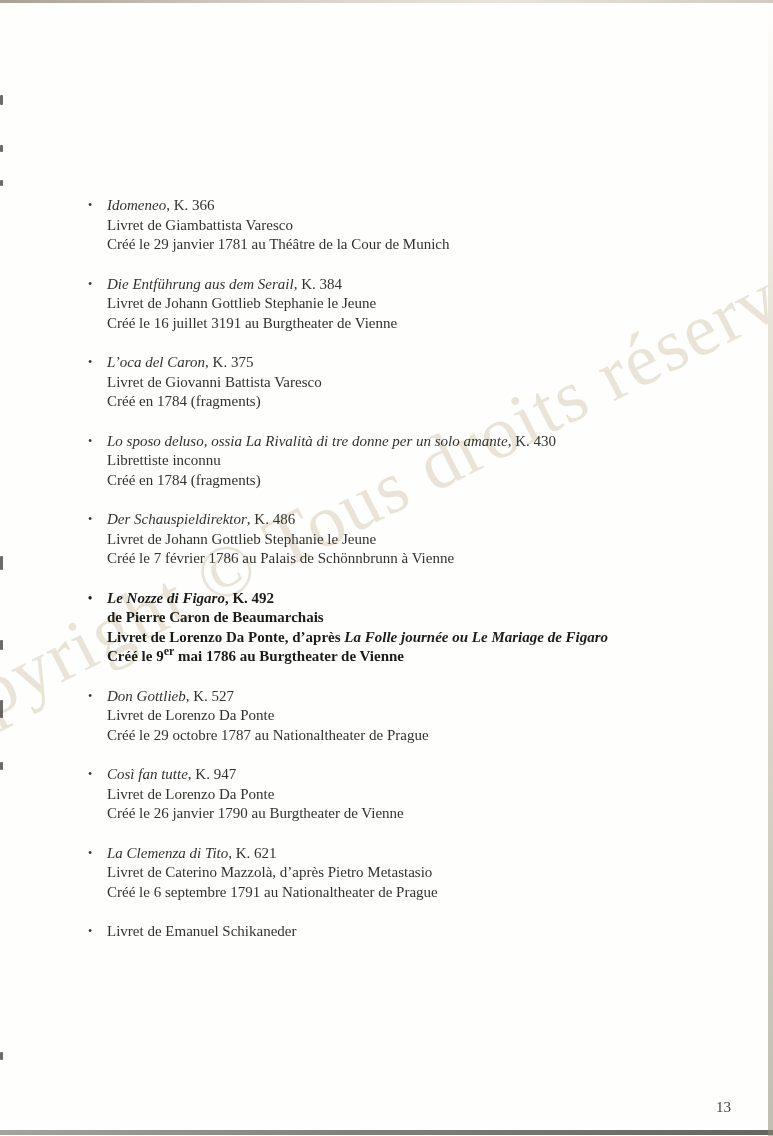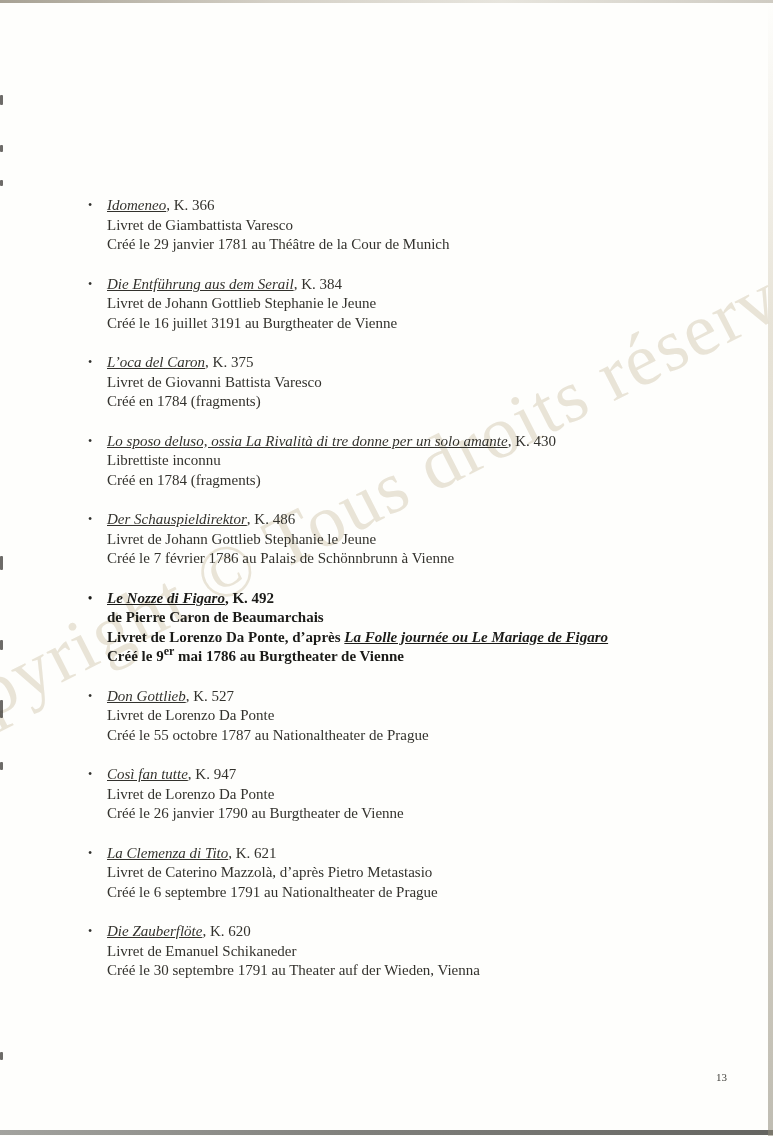--- a/index.html
+++ b/index.html
@@ -37,27 +37,27 @@
   .bullet {
     width: 19px; flex: 0 0 19px;
     font-size: 12px; line-height: 19.5px;
     color: #2f2f2b;
   }
   .lines { flex: 1 1 auto; }
   .line {
     font-size: 15px; line-height: 19.5px;
     color: #33322d;
   }
-  .it { font-style: italic; text-decoration: underline; }
+  .it { font-style: italic; }
   .entry.bold .line, .entry.bold .bullet { font-weight: bold; color: #1b1b18; }
   sup { font-size: 12px; line-height: 0; }
   .page-number {
     position: absolute;
-    left: 716px; top: 1071px;
-    font-size: 11px; color: #43423d;
+    left: 716px; top: 1099px;
+    font-size: 15px; color: #43423d;
     z-index: 2;
   }
   
   .edge-top {
     position: absolute; top: 0; left: 0; right: 0; height: 3px; z-index: 3;
     background: linear-gradient(90deg,
       rgba(95,85,62,.55), rgba(125,112,85,.32) 35%,
       rgba(150,140,112,.22) 65%, rgba(120,110,88,.35));
   }
   .edge-bottom {
@@ -129,21 +129,21 @@
           <div class="line"><span>de Pierre Caron de Beaumarchais</span></div>
           <div class="line"><span>Livret de Lorenzo Da Ponte, d’après </span><span class="it">La Folle journée ou Le Mariage de Figaro</span></div>
           <div class="line"><span>Créé le 9</span><sup>er</sup><span> mai 1786 au Burgtheater de Vienne</span></div>
         </div>
       </div>
       <div class="entry">
         <span class="bullet">•</span>
         <div class="lines">
           <div class="line"><span class="it">Don Gottlieb</span><span>, K. 527</span></div>
           <div class="line"><span>Livret de Lorenzo Da Ponte</span></div>
-          <div class="line"><span>Créé le 55 octobre 1787 au Nationaltheater de Prague</span></div>
+          <div class="line"><span>Créé le 29 octobre 1787 au Nationaltheater de Prague</span></div>
         </div>
       </div>
       <div class="entry">
         <span class="bullet">•</span>
         <div class="lines">
           <div class="line"><span class="it">Così fan tutte</span><span>, K. 947</span></div>
           <div class="line"><span>Livret de Lorenzo Da Ponte</span></div>
           <div class="line"><span>Créé le 26 janvier 1790 au Burgtheater de Vienne</span></div>
         </div>
       </div>
@@ -151,23 +151,21 @@
         <span class="bullet">•</span>
         <div class="lines">
           <div class="line"><span class="it">La Clemenza di Tito</span><span>, K. 621</span></div>
           <div class="line"><span>Livret de Caterino Mazzolà, d’après Pietro Metastasio</span></div>
           <div class="line"><span>Créé le 6 septembre 1791 au Nationaltheater de Prague</span></div>
         </div>
       </div>
       <div class="entry">
         <span class="bullet">•</span>
         <div class="lines">
-          <div class="line"><span class="it">Die Zauberflöte</span><span>, K. 620</span></div>
           <div class="line"><span>Livret de Emanuel Schikaneder</span></div>
-          <div class="line"><span>Créé le 30 septembre 1791 au Theater auf der Wieden, Vienna</span></div>
         </div>
       </div>
     </div>
   <div class="page-number">13</div>
   <div class="edge-top"></div>
   <div class="edge-bottom"></div>
   <div class="edge-right"></div>
   <div class="speck" style="top:95px;height:10px"></div>
   <div class="speck" style="top:145px;height:7px"></div>
   <div class="speck" style="top:180px;height:6px"></div>

